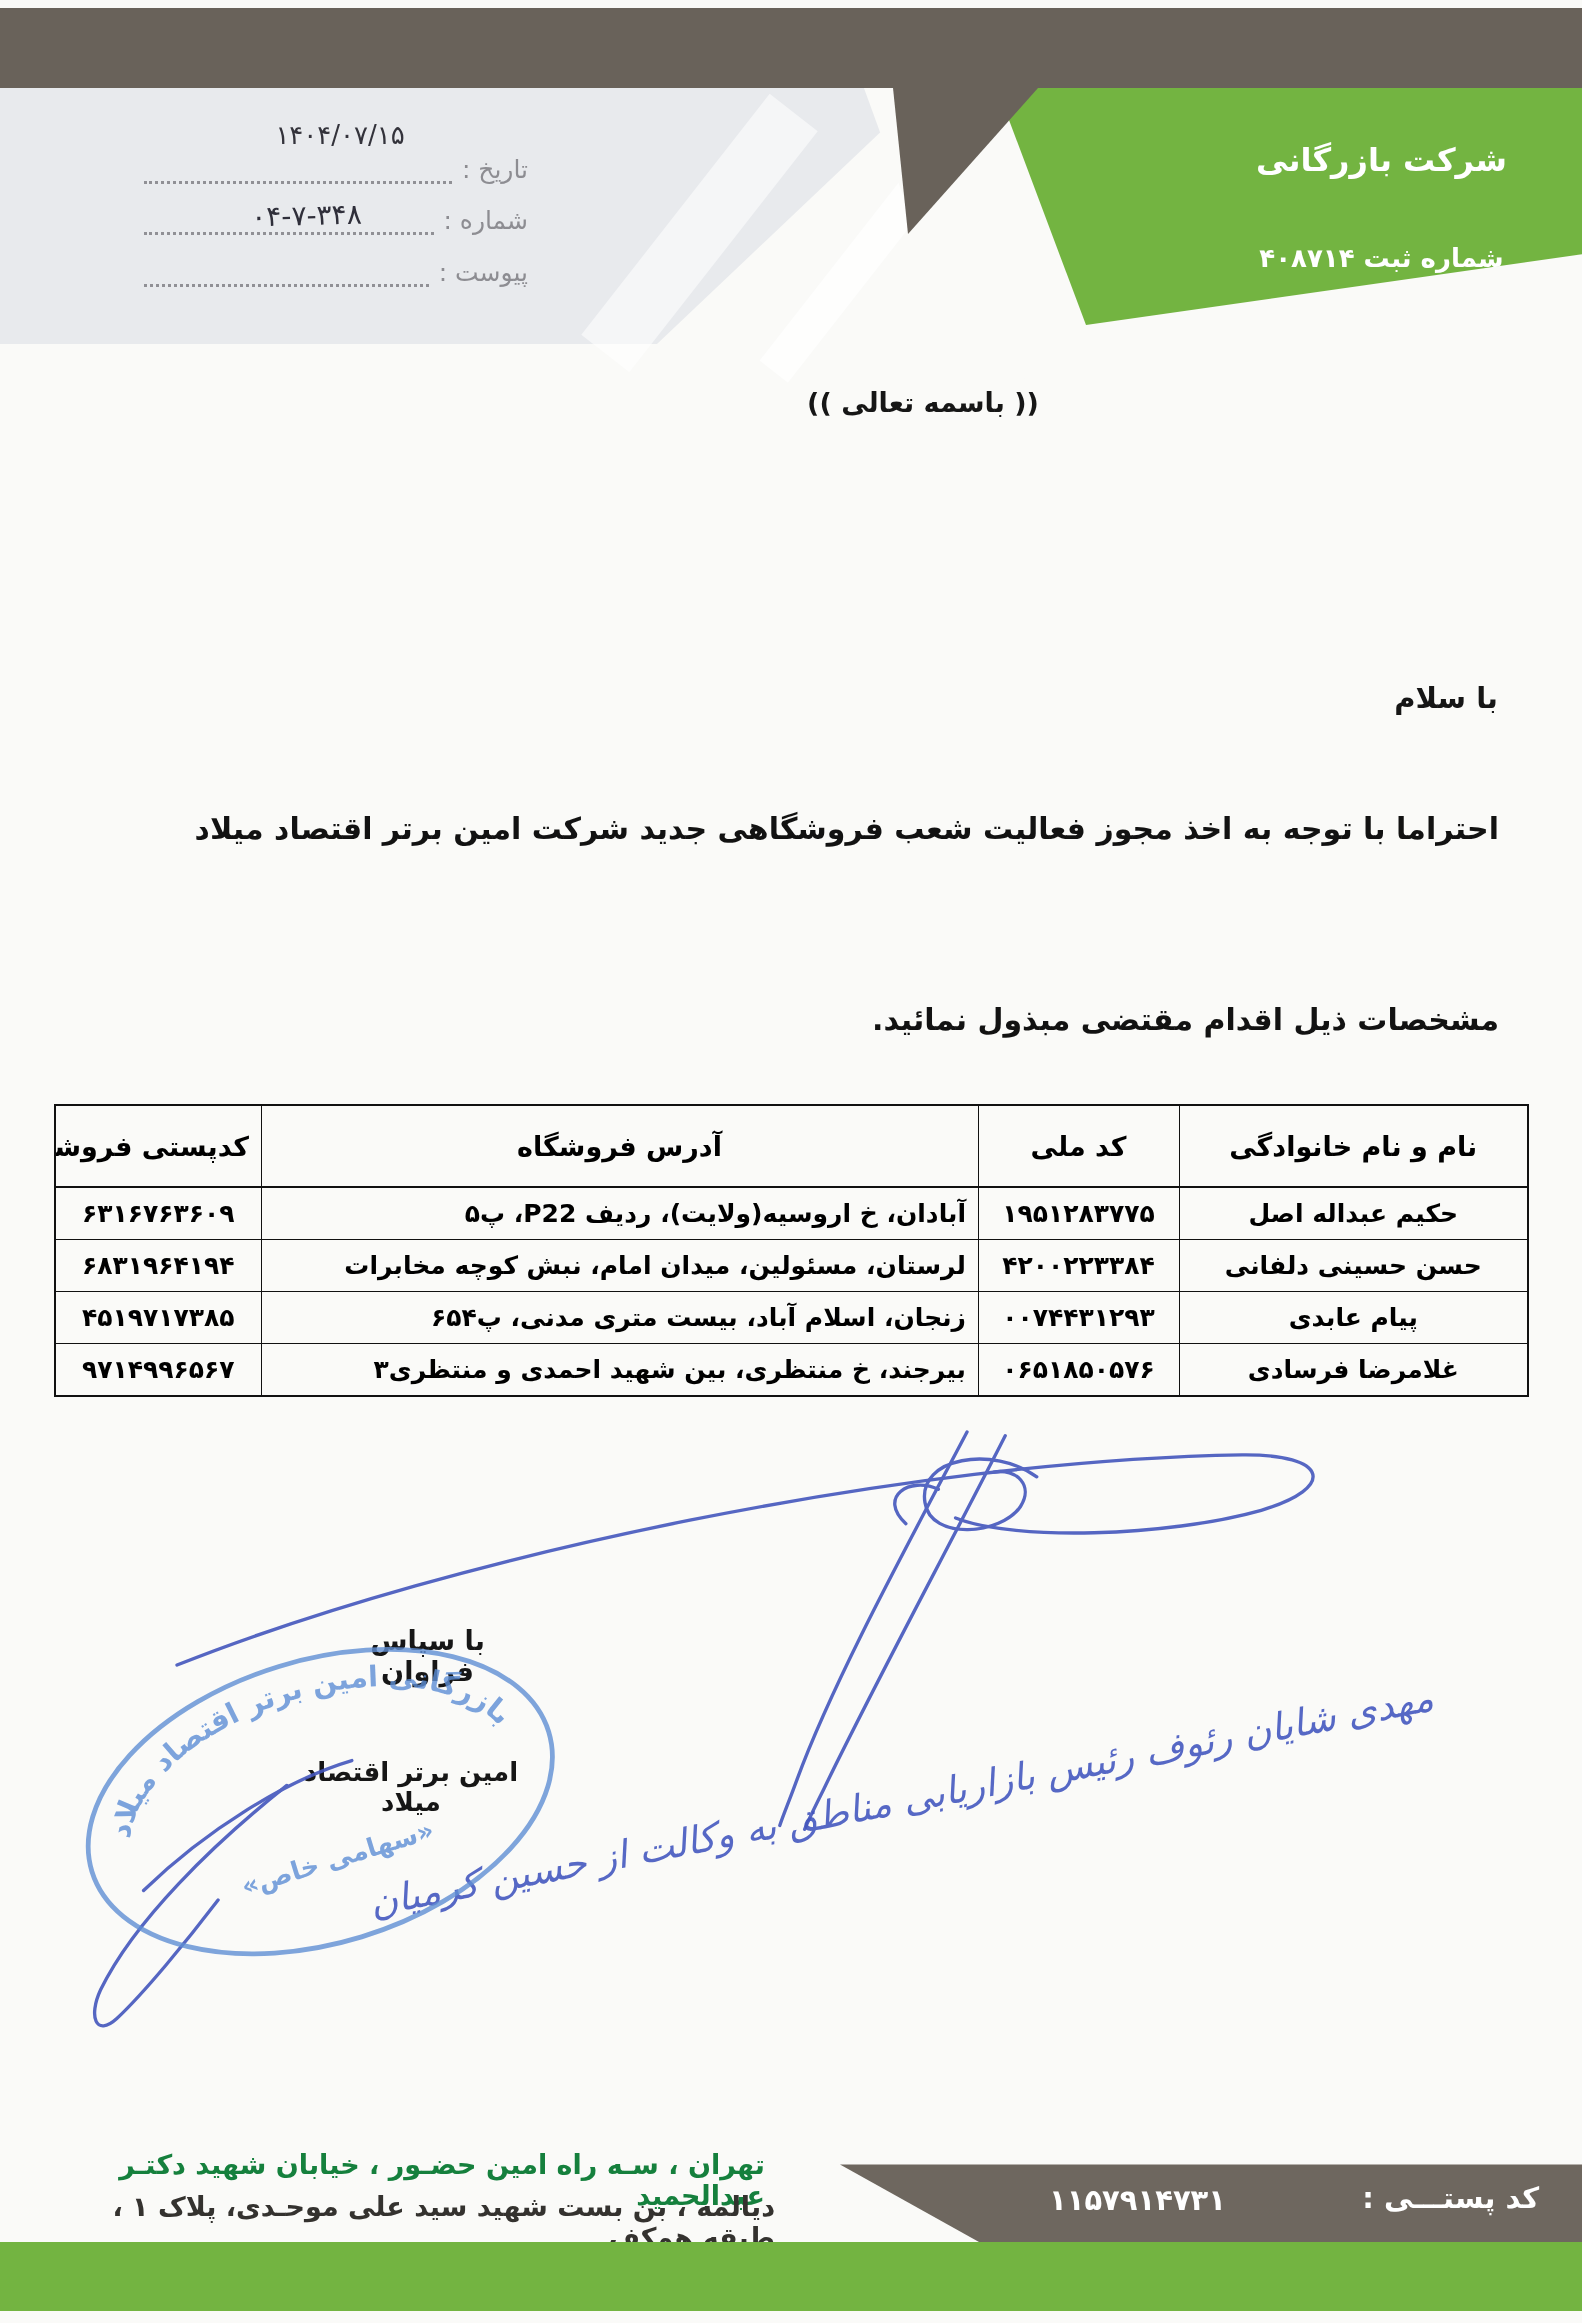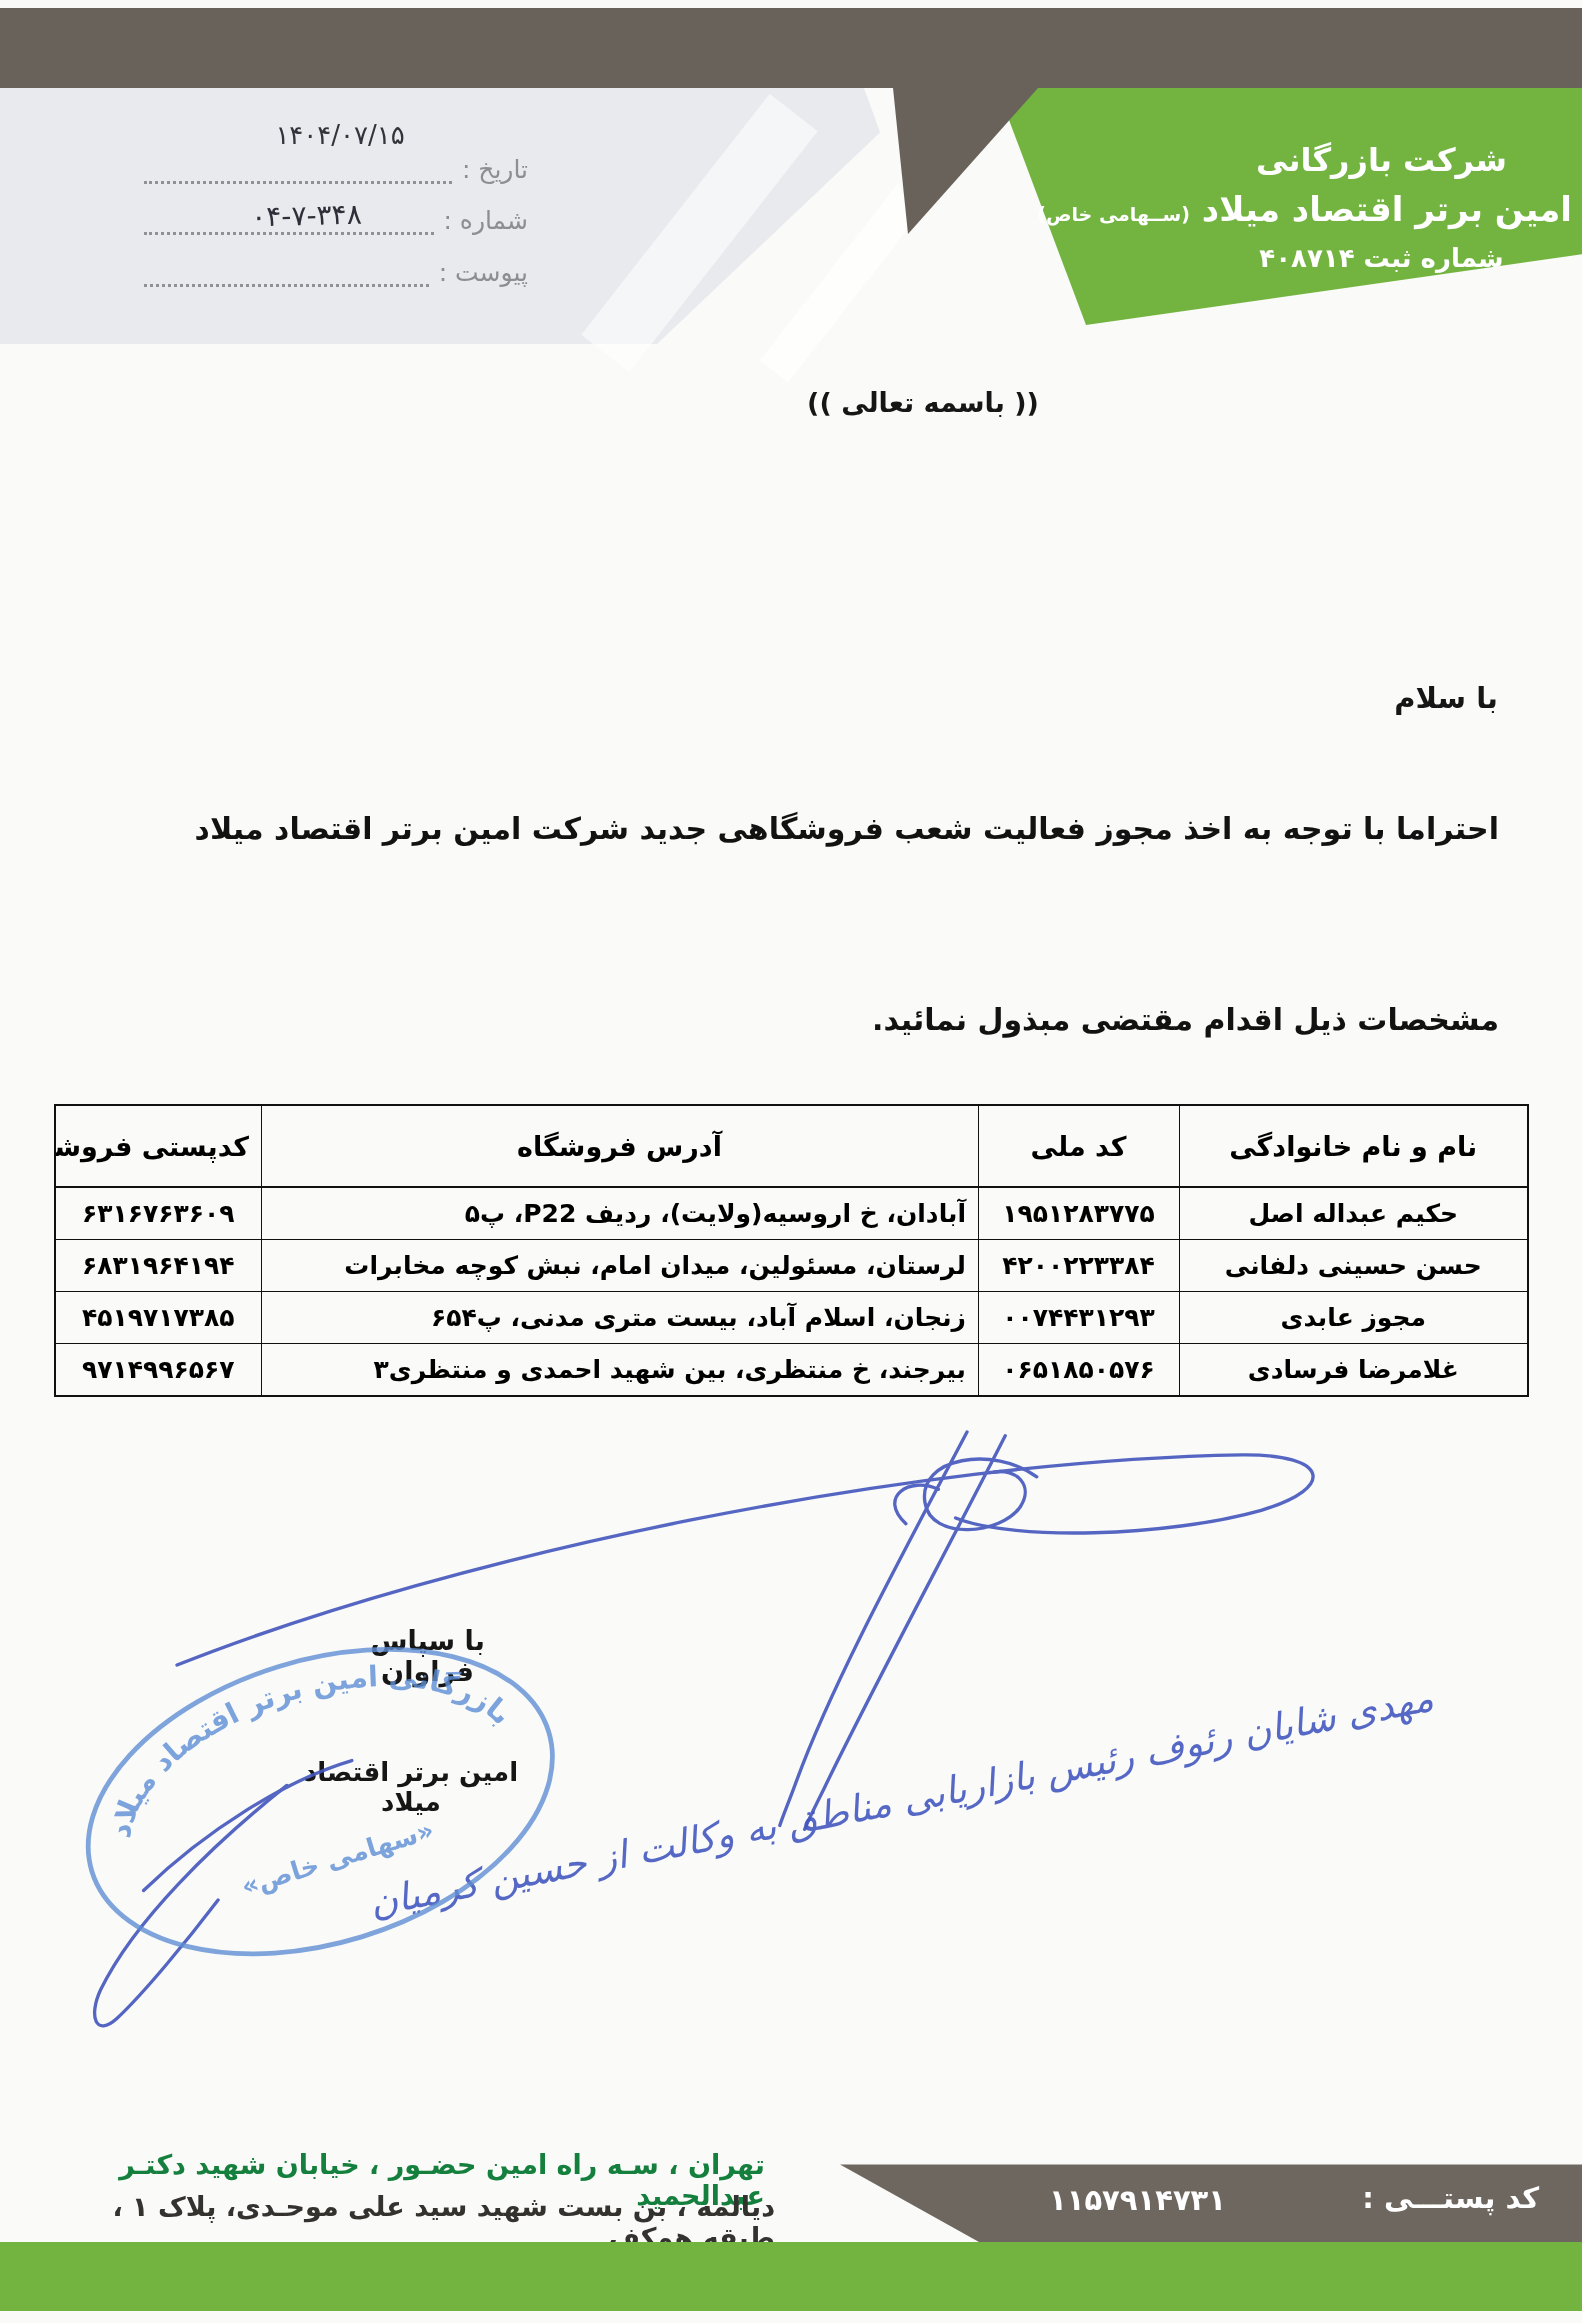--- a/index.html
+++ b/index.html
@@ -91,24 +91,20 @@
 
   <div class="abs panel"></div>
   <div class="abs panel-stripe1"></div>
   <div class="abs panel-stripe2"></div>
   <div class="abs green-poly"></div>
   <div class="abs gap-stripe"></div>
   <div class="abs wedge"></div>
   <div class="abs band"></div>
 
   <div class="abs co-line1">شرکت بازرگانی</div>
-  <div class="abs co-line2">
-    <span>امین برتر اقتصاد میلاد</span>
-    <span class="co-type">(ســهامی خاص)</span>
-  </div>
   <div class="abs co-line3">شماره ثبت ۴۰۸۷۱۴</div>
 
   <div class="abs hand-date">۱۴۰۴/۰۷/۱۵</div>
   <div class="abs field-row fr-date">
     <span class="field-label">تاریخ :</span>
     <span class="dots"></span>
   </div>
   <div class="abs hand-num">۰۴-۷-۳۴۸</div>
   <div class="abs field-row fr-num">
     <span class="field-label">شماره :</span>
@@ -146,21 +142,21 @@
         <td class="col-addr">آبادان، خ اروسیه(ولایت)، ردیف P22، پ۵</td>
         <td class="col-post">۶۳۱۶۷۶۳۶۰۹</td>
       </tr>
       <tr>
         <td class="col-name">حسن حسینی دلفانی</td>
         <td class="col-id">۴۲۰۰۲۲۳۳۸۴</td>
         <td class="col-addr">لرستان، مسئولین، میدان امام، نبش کوچه مخابرات</td>
         <td class="col-post">۶۸۳۱۹۶۴۱۹۴</td>
       </tr>
       <tr>
-        <td class="col-name">مجوز عابدی</td>
+        <td class="col-name">پیام عابدی</td>
         <td class="col-id">۰۰۷۴۴۳۱۲۹۳</td>
         <td class="col-addr">زنجان، اسلام آباد، بیست متری مدنی، پ۶۵۴</td>
         <td class="col-post">۴۵۱۹۷۱۷۳۸۵</td>
       </tr>
       <tr>
         <td class="col-name">غلامرضا فرسادی</td>
         <td class="col-id">۰۶۵۱۸۵۰۵۷۶</td>
         <td class="col-addr">بیرجند، خ منتظری، بین شهید احمدی و منتظری۳</td>
         <td class="col-post">۹۷۱۴۹۹۶۵۶۷</td>
       </tr>

